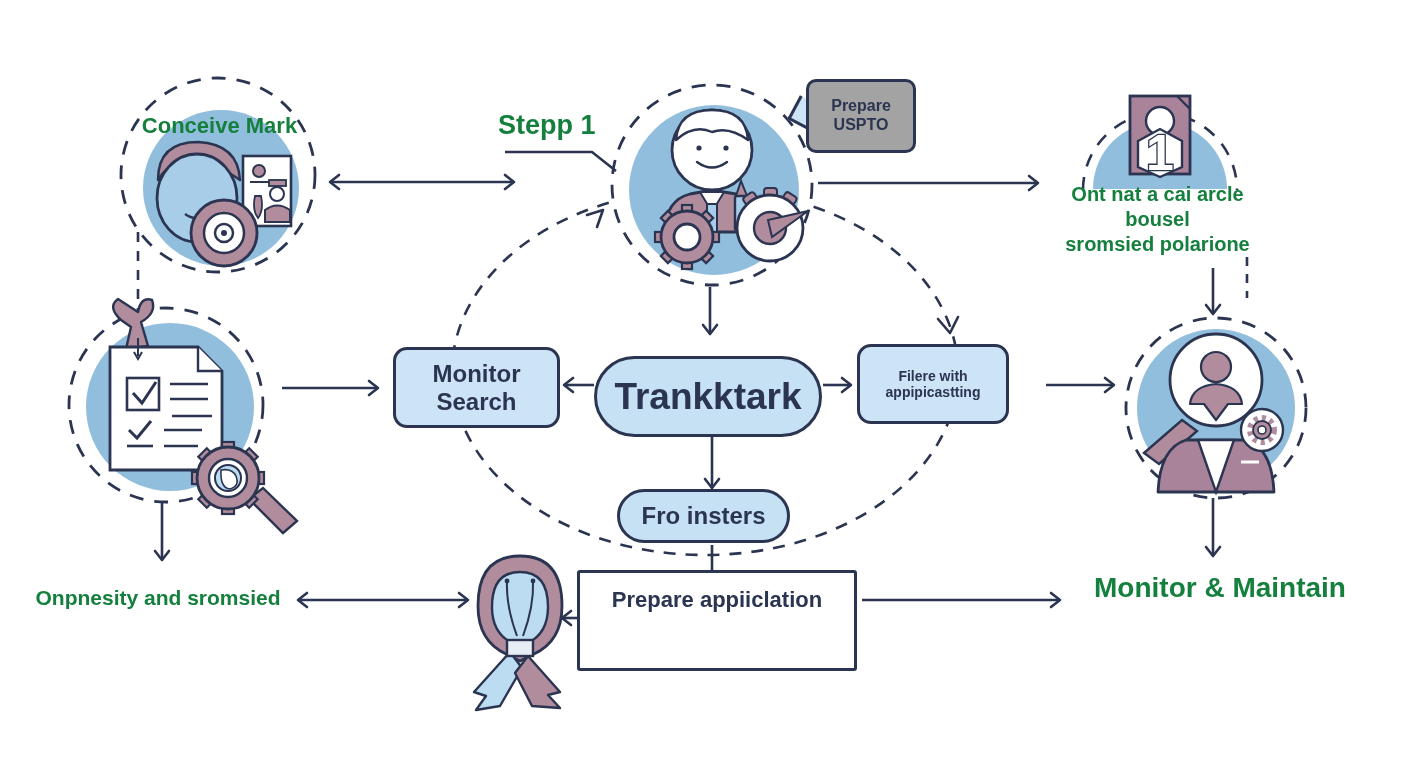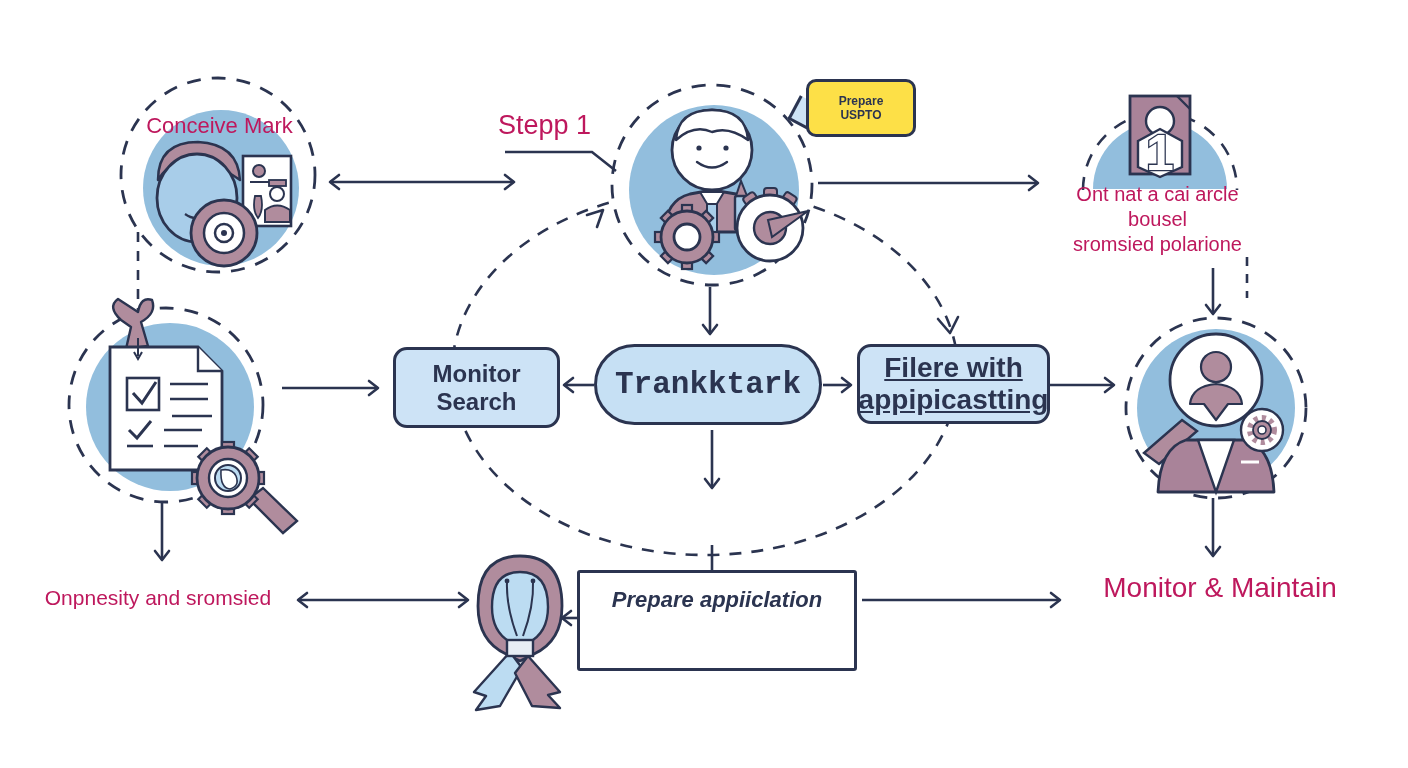--- a/index.html
+++ b/index.html
@@ -1,34 +1,34 @@
 <!DOCTYPE html>
 <html><head>
 <meta charset="utf-8">
 <style>
   html,body{margin:0;padding:0;background:#ffffff;}
   .canvas{
     position:relative;width:1408px;height:768px;background:#ffffff;overflow:hidden;
     font-family:"Liberation Sans", sans-serif;color:#2b3450;
   }
   svg.layer{position:absolute;left:0;top:0;}
-  .lbl{position:absolute;font-weight:400;color:#be185d;line-height:1.18;}
+  .lbl{position:absolute;font-weight:700;color:#15803d;line-height:1.18;}
   .center{text-align:center;}
   .node{
     position:absolute;display:flex;flex-direction:column;align-items:center;justify-content:center;
     font-weight:700;color:#2b3450;box-sizing:border-box;border:3px solid #2b3450;
   }
   .blue-box{background:#cde3f6;border-radius:14px;}
   .pill{background:#c6e0f4;border-radius:45px;}
-  .white-box{background:#ffffff;border-radius:3px;font-style:italic;}
+  .white-box{background:#ffffff;border-radius:3px;}
   .bubble{
-    position:absolute;left:806px;top:79px;width:110px;height:58px;
-    background:#fde047;border:3px solid #2b3450;border-radius:10px;
+    position:absolute;left:806px;top:79px;width:110px;height:74px;
+    background:#a3a3a3;border:3px solid #2b3450;border-radius:10px;
     display:flex;flex-direction:column;align-items:center;justify-content:center;
-    font-weight:700;font-size:12px;line-height:1.18;box-sizing:border-box;z-index:4;
+    font-weight:700;font-size:16px;line-height:1.18;box-sizing:border-box;z-index:4;
   }
   .bubble-tail{
     position:absolute;left:792px;top:100px;width:24px;height:24px;background:#cde3f6;
     border-left:3px solid #2b3450;border-bottom:3px solid #2b3450;
     transform:rotate(28deg);z-index:3;
   }
 </style>
 </head>
 <body>
 
@@ -266,29 +266,32 @@
     <div>Ont nat a cai arcle</div>
     <div>bousel</div>
     <div>sromsied polarione</div>
   </div>
 
   <div class="node blue-box" style="left:393px;top:347px;width:167px;height:81px;font-size:24px;">
     <span>Monitor</span>
     <span>Search</span>
   </div>
 
-  <div class="node pill" style="left:594px;top:344px;width:228px;height:81px;font-size:31px;border-width:3.5px;font-family:Liberation Mono, monospace;">
+  <div class="node pill" style="left:594px;top:356px;width:228px;height:81px;font-size:37px;border-width:3.5px;">
     <span>Trankktark</span>
   </div>
 
-  <div class="node blue-box" style="left:857px;top:344px;width:193px;height:80px;font-size:28px;text-decoration:underline;">
+  <div class="node blue-box" style="left:857px;top:344px;width:152px;height:80px;font-size:14px;">
     <span>Filere with</span>
     <span>appipicastting</span>
   </div>
 
+  <div class="node pill" style="left:617px;top:489px;width:173px;height:54px;font-size:24px;border-radius:28px;">
+    <span>Fro insters</span>
+  </div>
 
   <div class="node white-box" style="left:577px;top:570px;width:280px;height:101px;font-size:22px;justify-content:flex-start;padding-top:14px;">
     <span>Prepare appiiclation</span>
   </div>
 
   <div class="lbl center" style="left:28px;top:584px;width:260px;font-size:21px;line-height:27px;">
     <div>Onpnesity and sromsied</div>
   </div>
 
   <div class="lbl center" style="left:1085px;top:571px;width:270px;font-size:28px;">Monitor &amp; Maintain</div>

